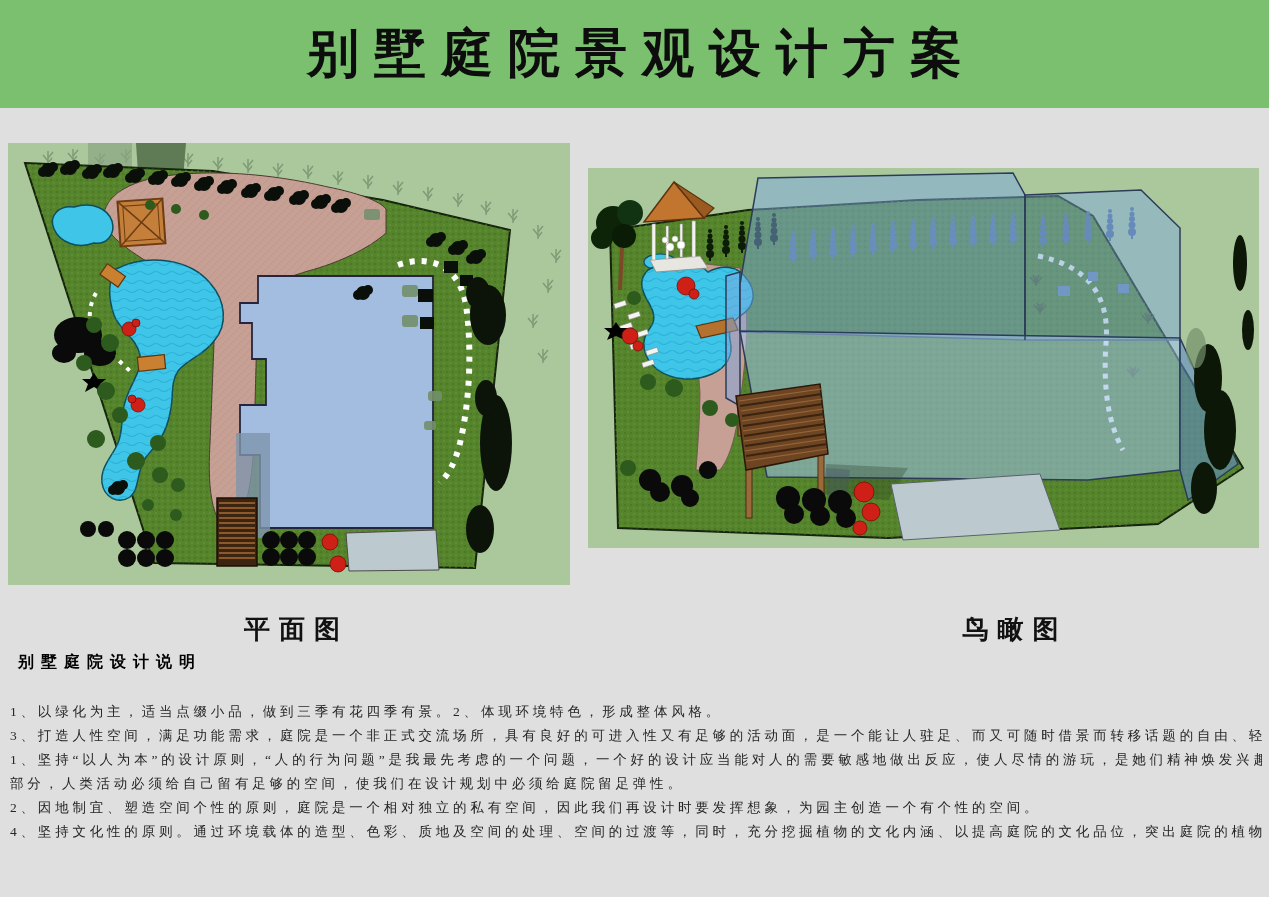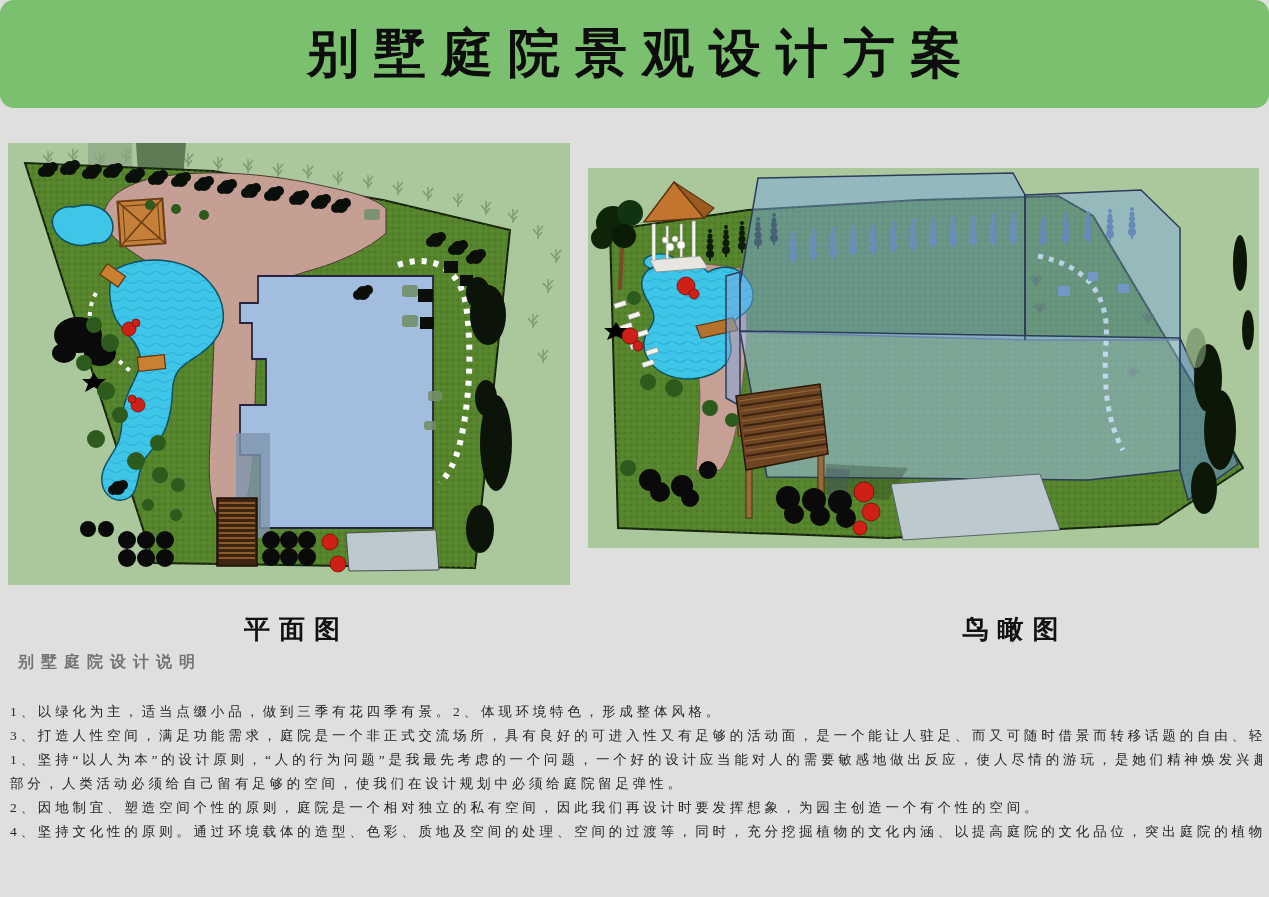--- a/index.html
+++ b/index.html
@@ -1,29 +1,29 @@
 <!DOCTYPE html>
 <html><head>
 <meta charset="utf-8">
 <style>
   html,body{margin:0;padding:0;}
   .sheet{position:relative;width:1269px;height:897px;background:#dfdfdf;
          font-family:"Liberation Serif","DejaVu Serif",serif;overflow:hidden;color:#1c1c1c;}
   .banner{position:absolute;left:0;top:0;width:1269px;height:108px;background:#7ac06e;
-          display:flex;align-items:center;justify-content:center;border-radius:14px;}
+          display:flex;align-items:center;justify-content:center;}
   .banner h1{margin:0;font-size:52px;font-weight:bold;letter-spacing:15px;color:#0d0d0d;
              text-indent:15px;}
   .panel{position:absolute;background:#abc89d;}
   .panel-plan{left:8px;top:143px;width:562px;height:442px;}
   .panel-bird{left:588px;top:168px;width:671px;height:380px;}
   .caption{position:absolute;font-size:26px;font-weight:bold;letter-spacing:9px;color:#111;}
   .caption-plan{left:244px;top:612px;width:220px;}
   .caption-bird{left:905px;top:580px;width:220px;text-align:center;margin-top:32px;}
   .desc-heading{position:absolute;left:18px;top:652px;font-size:16px;font-weight:bold;
-                letter-spacing:7px;color:#737373;}
+                letter-spacing:7px;color:#000000;}
   .desc-lines{position:absolute;left:10px;top:700px;width:1252px;}
   .dline{margin:0;font-size:13.5px;letter-spacing:3.8px;line-height:24px;white-space:nowrap;
          overflow:hidden;color:#262626;}
   svg{display:block;}
 </style>
 </head>
 <body>
 
 <div class="sheet">
 

